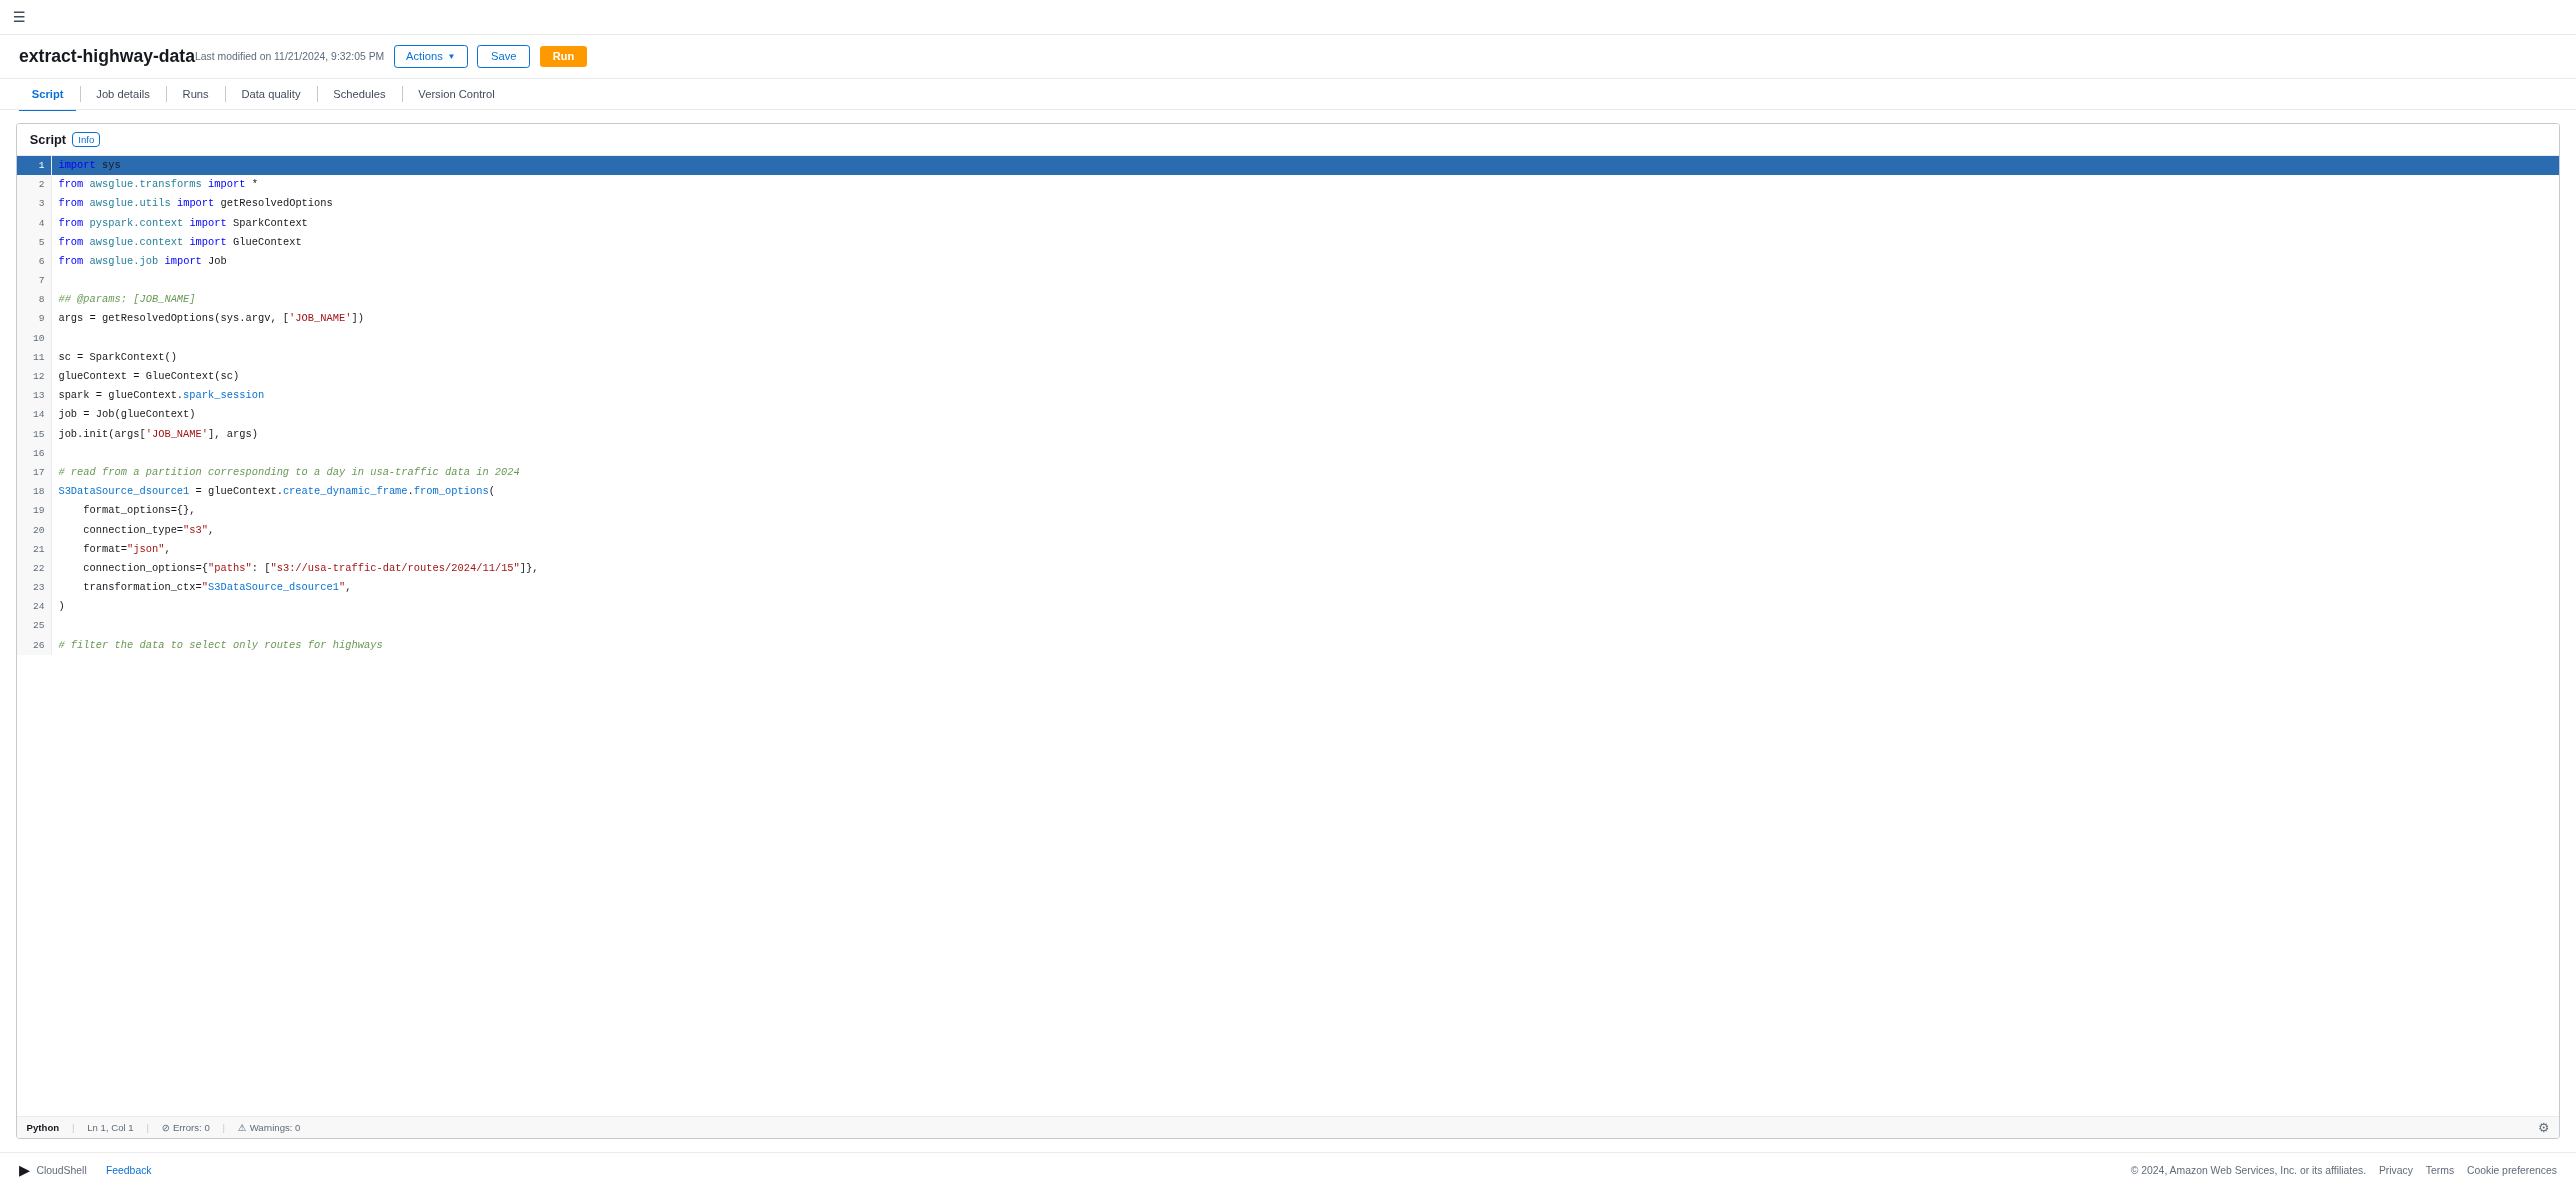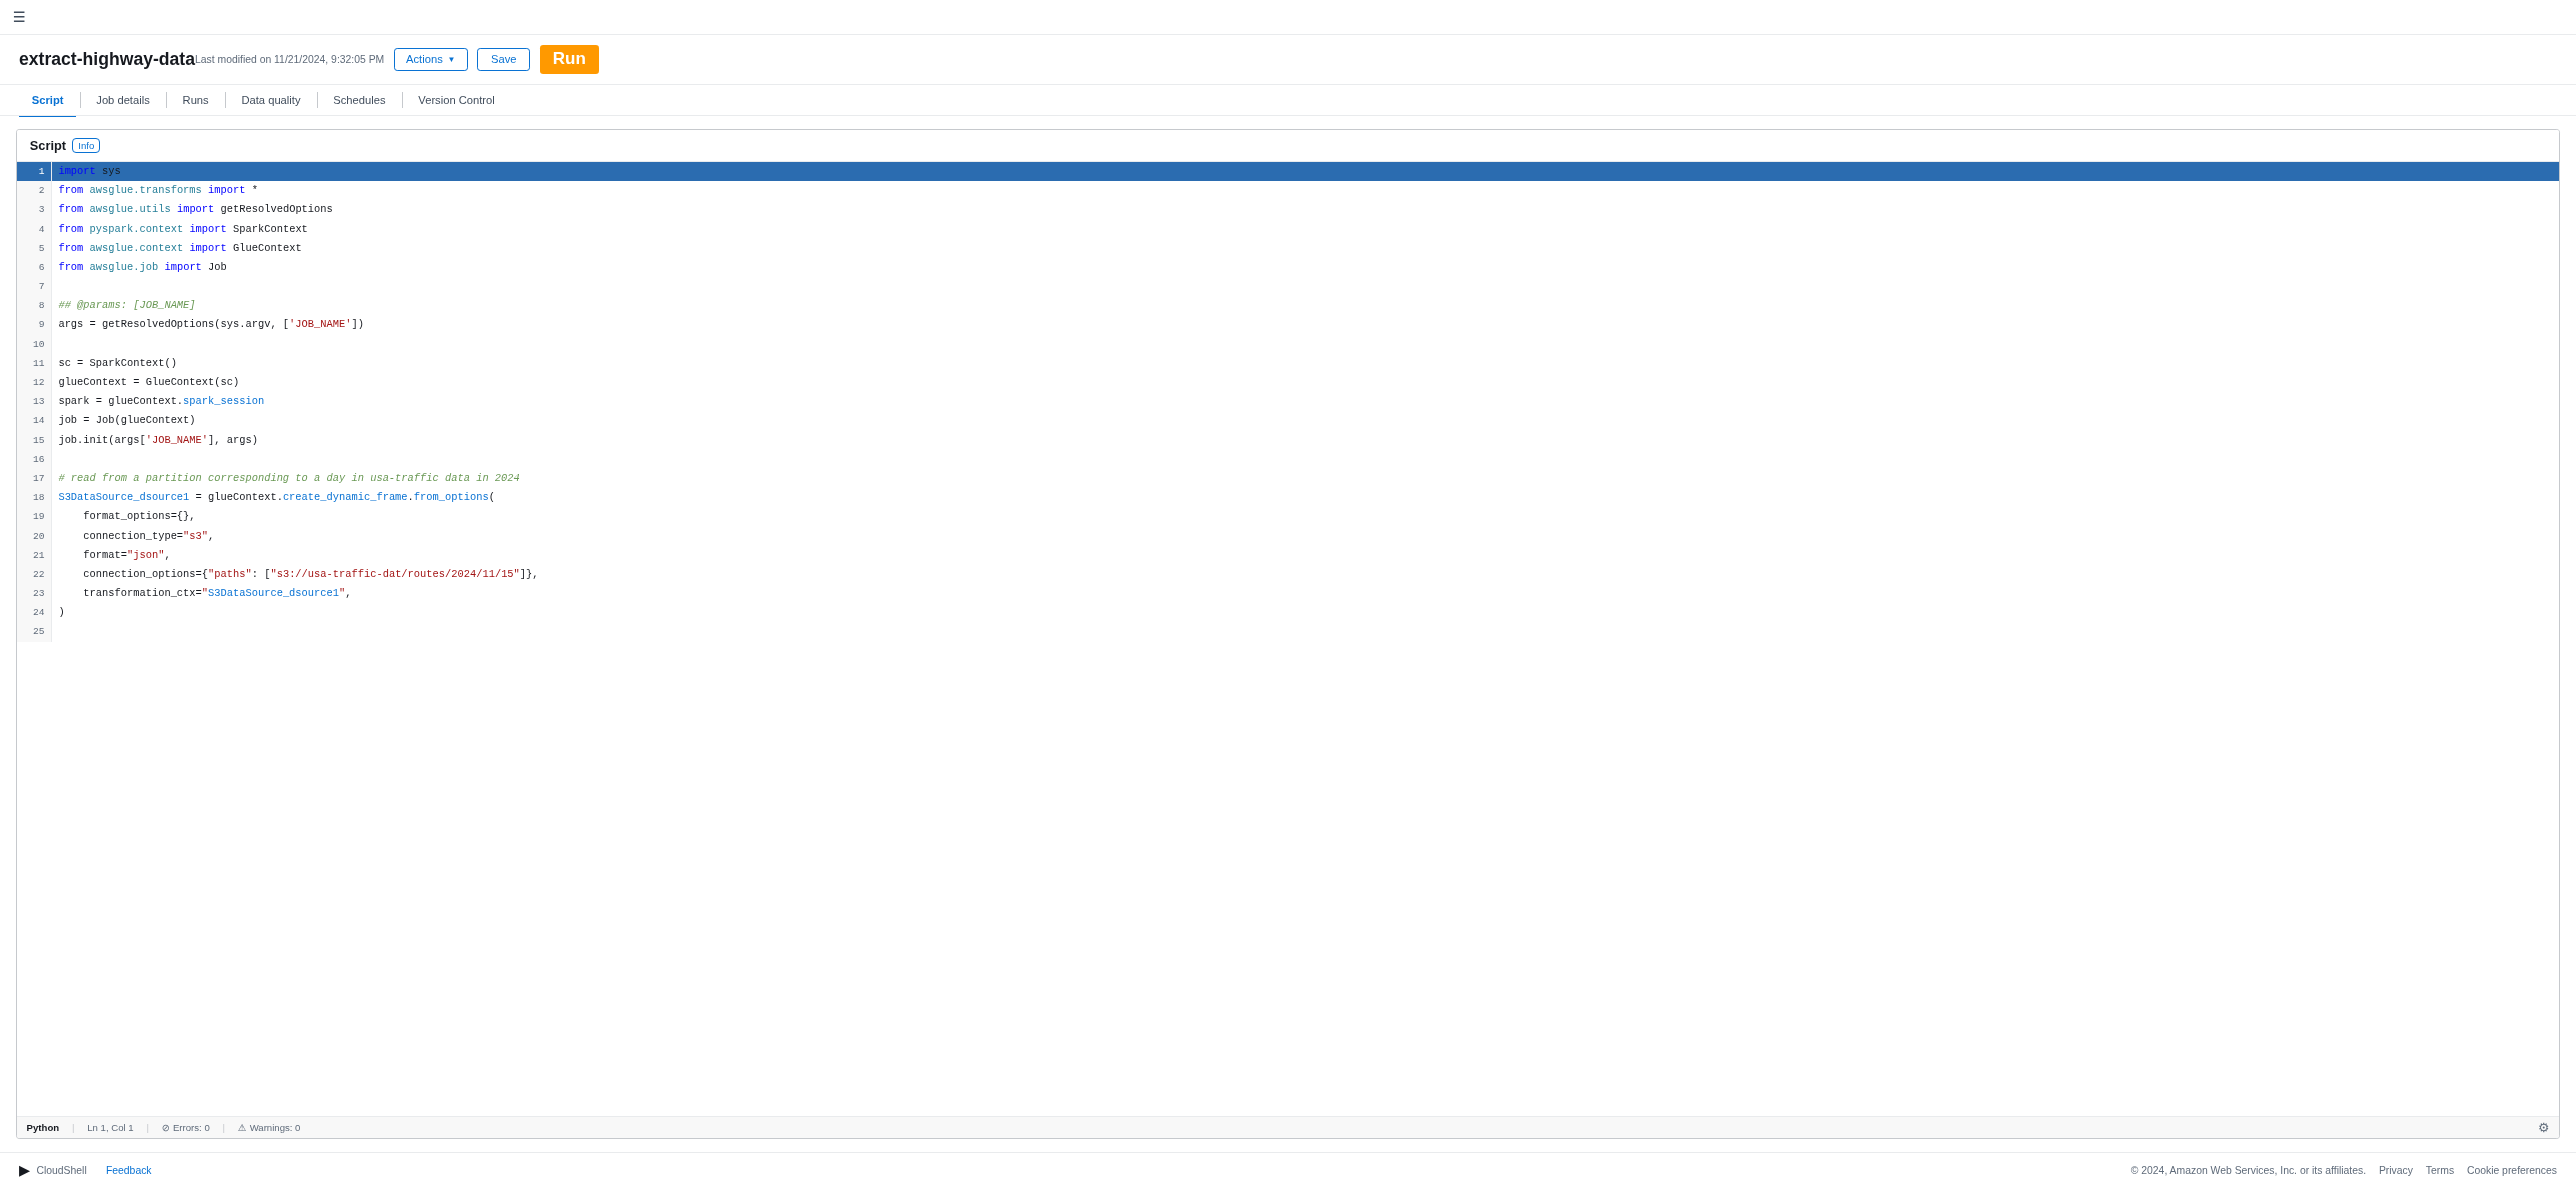--- a/index.html
+++ b/index.html
@@ -77,21 +77,21 @@
       font-size: 11.2px;
       font-weight: 500;
       cursor: pointer;
     }
     .btn-run {
       padding: 4.8px 12.8px;
       border: none;
       border-radius: 3.2px;
       background: #ff9900;
       color: #fff;
-      font-size: 17px;
+      font-size: 11px;
       font-weight: 700;
       cursor: pointer;
     }
 
     
     .tabs {
       display: flex;
       align-items: center;
       padding: 0 19px;
       border-bottom: 1.6px solid #e9ebed;
@@ -401,20 +401,24 @@
         <div class="line-number">23</div>
         <div class="code-content">    transformation_ctx=<span class="str">"<span class="link-color">S3DataSource_dsource1</span>"</span>,</div>
       </div>
       <div class="code-line">
         <div class="line-number">24</div>
         <div class="code-content">)</div>
       </div>
       <div class="code-line">
         <div class="line-number">25</div>
         <div class="code-content">&nbsp;</div>
+      </div>
+      <div class="code-line">
+        <div class="line-number">26</div>
+        <div class="code-content"><span class="comment"># filter the data to select only routes for highways</span></div>
       </div>
     </div>
 
   <div class="status-bar">
     <span class="lang">Python</span>
     <span class="sep">|</span>
     <span>Ln 1, Col 1</span>
     <span class="sep">|</span>
     <span class="status-item">
       <span style="color:#5f6b7a;">⊘</span>

